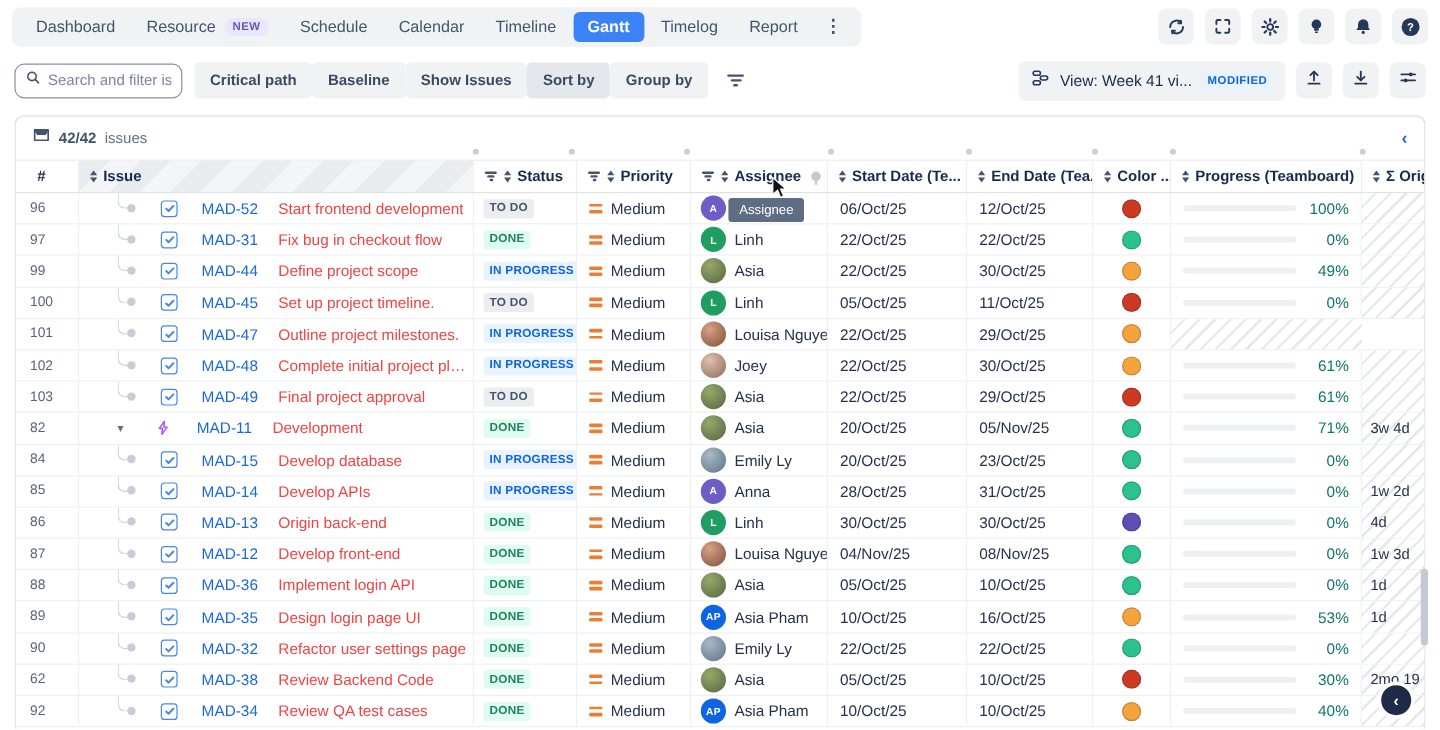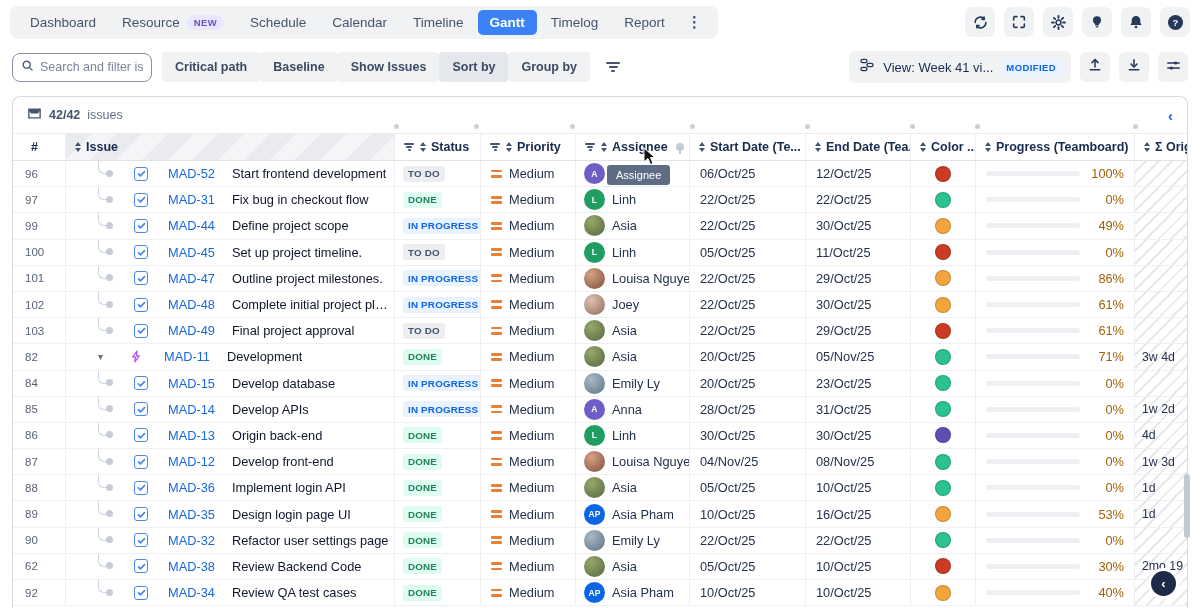--- a/index.html
+++ b/index.html
@@ -77,36 +77,36 @@
   .elbow { position:relative; width:22px; height:26px; flex:none; }
   .elbow::before { content:""; position:absolute; left:0; top:-1px; width:9px; height:13.5px;
     border-left:1.5px solid #CDD3DC; border-bottom:1.5px solid #CDD3DC; border-bottom-left-radius:6px; }
   .elbow::after { content:""; position:absolute; left:8px; top:9px; width:7px; height:7px;
     border-radius:50%; background:#C7CDD6; }
   .chk { width:14px; height:14px; border:1.6px solid #4787EA; border-radius:3px; display:grid;
     place-items:center; flex:none; background:#fff; }
   .chev { width:16px; color:#626F86; font-size:10px; text-align:left; flex:none; }
   .bolt { width:16px; flex:none; display:grid; place-items:center; }
   .key { color:#1868DB; margin:0 3px 0 6px; cursor:pointer; }
-  .title { color:#0f172a; overflow:hidden; text-overflow:ellipsis; }
+  .title { color:#ef4444; overflow:hidden; text-overflow:ellipsis; }
   .stc { padding-left:8px; }
   .chip { font-size:9.8px; font-weight:700; padding:2.5px 5px; border-radius:3px; letter-spacing:.2px; }
   .pri { padding-left:10px; gap:7px; }
   .eq { display:inline-flex; flex-direction:column; gap:2.5px; flex:none; }
   .eq span { width:11px; height:2.8px; background:#E97F33; border-radius:1px; display:block; }
   .asg { padding-left:8px; gap:7px; }
   .av { width:21px; height:21px; border-radius:50%; flex:none; display:grid; place-items:center;
     color:#fff; font-size:8.5px; font-weight:700; letter-spacing:.2px; }
   .date { padding-left:10px; }
   .colr { justify-content:center; }
   .dot { width:16px; height:16px; border-radius:50%; border:1px solid rgba(9,30,66,.22); }
   .prog { padding:0 10px; gap:8px; }
   .track { flex:1; height:5px; background:#EDEFF2; border-radius:3px; overflow:hidden; }
   .fill { height:100%; background:#44546F; border-radius:3px; }
-  .pval { width:36px; text-align:right; color:#a16207; }
+  .pval { width:36px; text-align:right; color:#0f766e; }
   .est { padding-left:7px; font-size:12.3px; color:#24324B;
     background:repeating-linear-gradient(135deg,#FFFFFF 0 7px,#E7E9ED 7px 9px); }
 
   
   .resize-dot { position:absolute; width:5px; height:5px; border-radius:50%; background:#C9CFD8; top:124px; }
   .tooltip { position:absolute; left:607px; top:165px; background:#5E6C84; color:#fff; font-size:11px;
     padding:4px 9px; border-radius:3px; z-index:40; }
   .cursor { position:absolute; left:643px; top:147px; z-index:41; }
   .fab { position:absolute; left:1151px; top:571px; width:25px; height:25px; border-radius:50%;
     background:#1D2B48; color:#fff; display:grid; place-items:center; font-size:13px; font-weight:700;
@@ -545,24 +545,20 @@
             <span>Medium</span>
           </div>
           <div class="c asg">
             <span class="av" style="background:radial-gradient(circle at 35% 30%,#D7A184,#7C4F3A)"></span>
             <span>Louisa Nguyen</span>
           </div>
           <div class="c date">22/Oct/25</div>
           <div class="c date">29/Oct/25</div>
           <div class="c colr">
             <span class="dot" style="background:#F5A43C"></span>
-          </div>
-          <div class="c prog">
-            <span class="track"><span class="fill" style="width:86%"></span></span>
-            <span class="pval">86%</span>
           </div>
           <div class="c est"></div>
         </div>
         <div class="row grid-cols">
           <div class="c num">102</div>
           <div class="c issue">
             <span class="elbow"></span>
             <span class="chk">
               <svg width="9" height="9" viewBox="0 0 12 12" fill="none" stroke="#4787EA" stroke-width="2.2" stroke-linecap="round" stroke-linejoin="round">
                 <path d="M2 6.5l2.6 2.6L10 3.5"></path>

